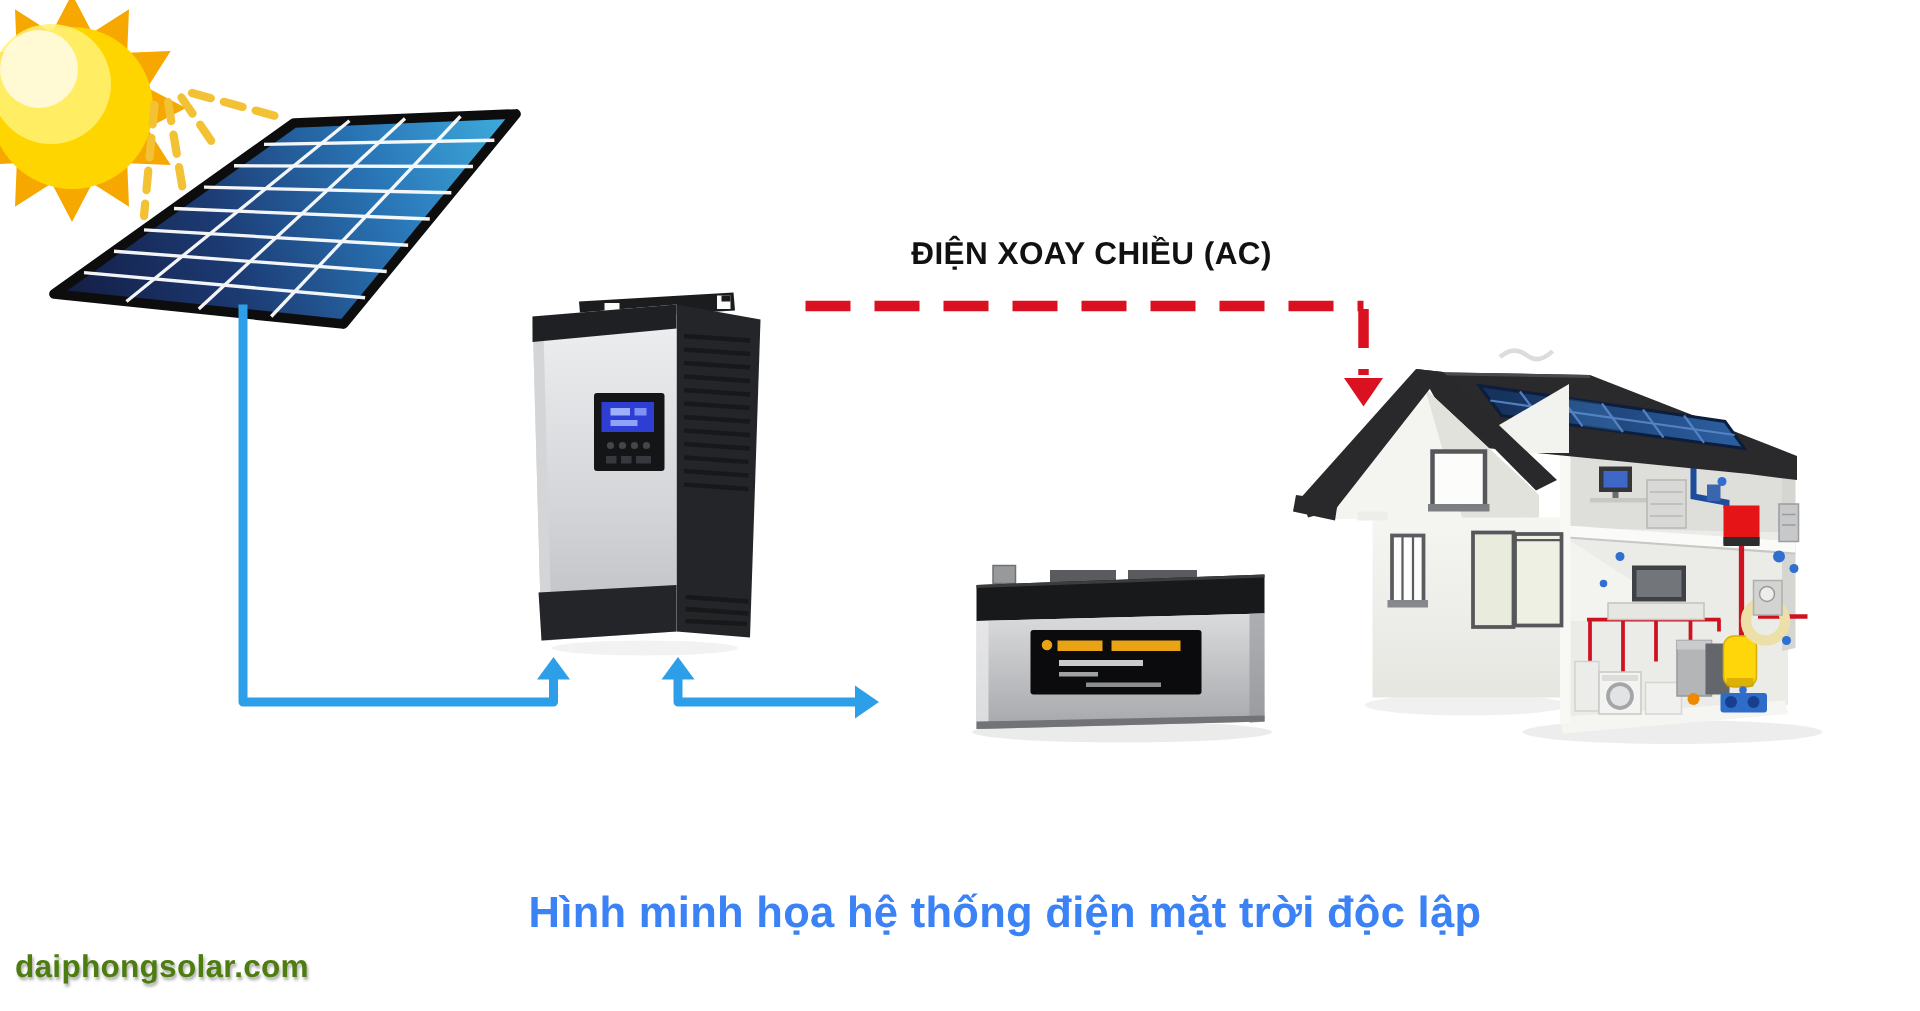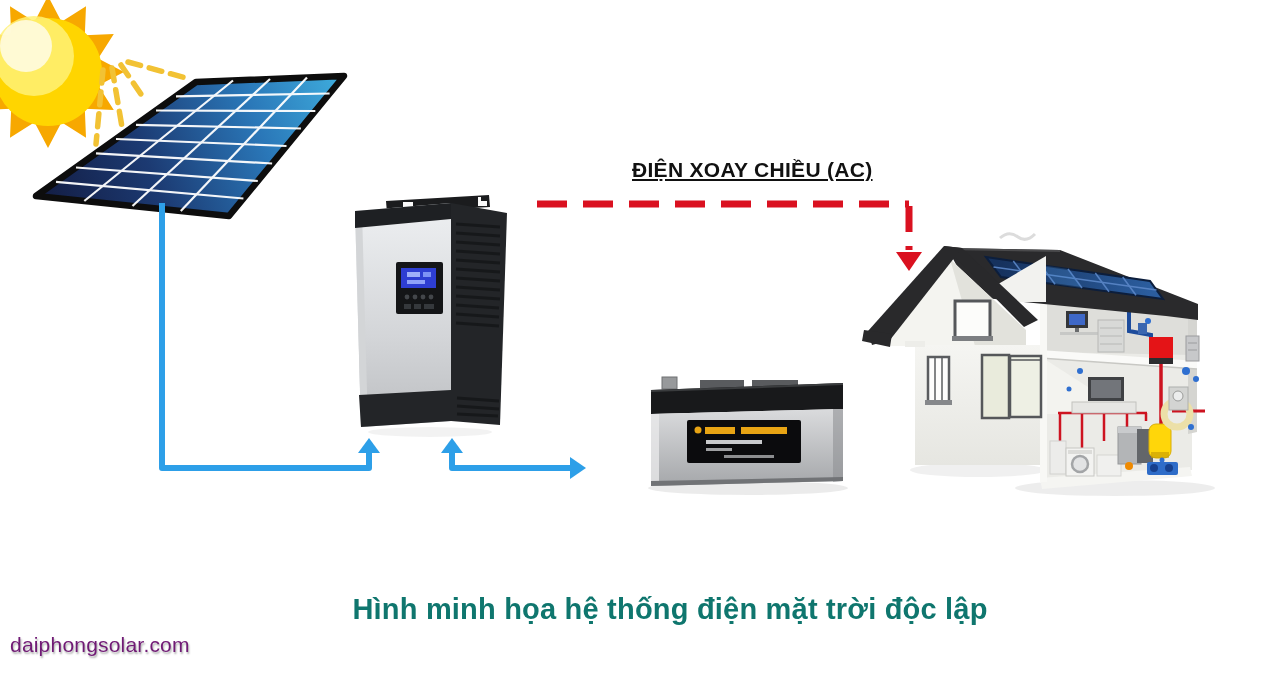--- a/index.html
+++ b/index.html
@@ -5,28 +5,28 @@
   html,body{margin:0;padding:0;background:#fff;}
   .stage{
     position:relative;width:1280px;height:674px;background:#ffffff;overflow:hidden;
     font-family:"Liberation Sans","DejaVu Sans",sans-serif;
   }
   .stage svg{position:absolute;left:0;top:0;}
   .lbl{
     position:absolute;font-weight:700;color:#111;font-size:21px;letter-spacing:.3px;
     white-space:nowrap;
   }
-  .lbl.ac{left:632px;top:158px;width:265px;text-align:left;text-decoration:underline;}
+  .lbl.ac{left:583px;top:158px;width:265px;text-align:right;}
   .lbl.dc{left:136px;top:496px;}
   .caption{
     position:absolute;left:250px;top:593px;width:840px;text-align:center;
-    font-weight:700;font-size:29px;color:#0f766e;letter-spacing:.2px;white-space:nowrap;
+    font-weight:700;font-size:29px;color:#3b82f6;letter-spacing:.2px;white-space:nowrap;
   }
   .watermark{
-    position:absolute;left:10px;top:633px;font-weight:400;font-size:21px;color:#701a75;
+    position:absolute;left:10px;top:633px;font-weight:700;font-size:21px;color:#4d7c0f;
     text-shadow:1px 2px 2px rgba(70,70,70,.45);letter-spacing:.2px;
   }
 </style>
 </head>
 <body>
 
 <div class="stage">
 
 <svg width="1280" height="674" viewBox="0 0 1280 674">
   <defs>

